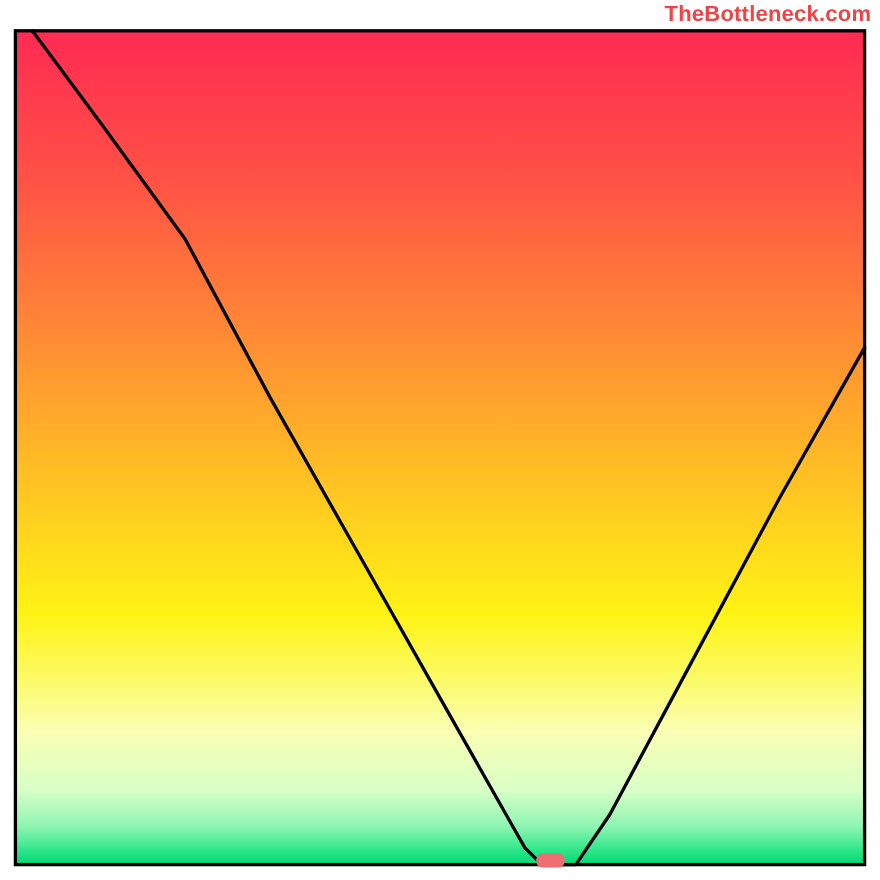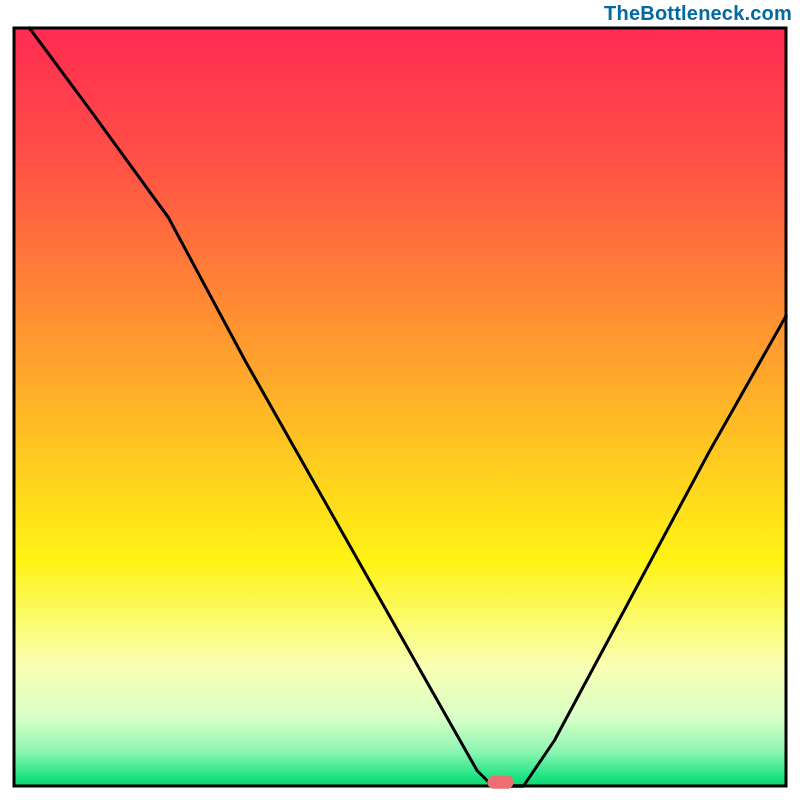--- a/index.html
+++ b/index.html
@@ -14,21 +14,21 @@
     position: relative;
     width: 800px;
     height: 800px;
   }
   .watermark {
     position: absolute;
     top: 2px;
     right: 8px;
     font-size: 20px;
     font-weight: 600;
-    color: #0369a1;
+    color: #ef4444;
     letter-spacing: 0.2px;
     z-index: 10;
   }
   svg {
     display: block;
   }
 </style>
 </head>
 <body>
 

